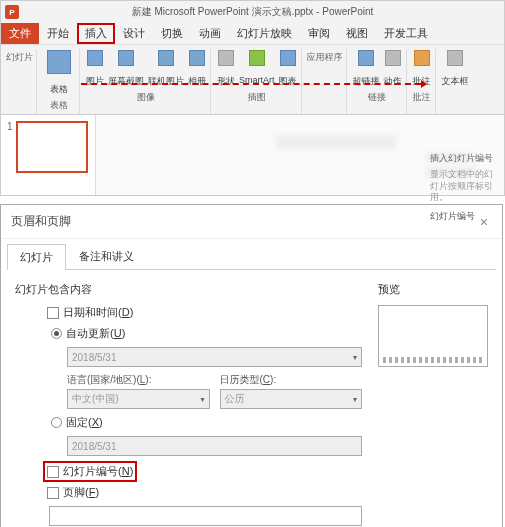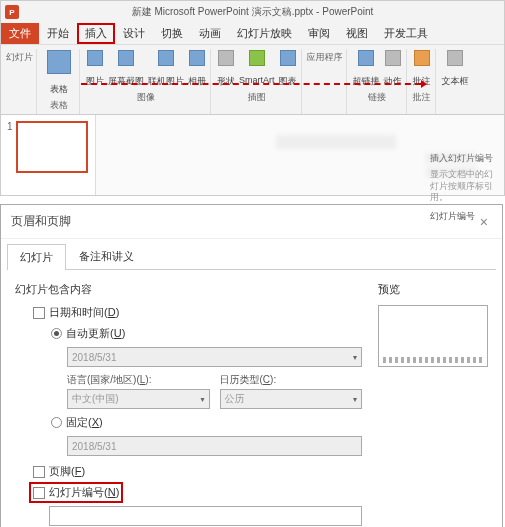--- a/index.html
+++ b/index.html
@@ -45,21 +45,21 @@
 .dlg-tab { padding: 5px 12px; font-size: 11px; cursor: pointer; border: 1px solid transparent; border-bottom: none; }
 .dlg-tab.active { border-color: #ccc; background: #fff; position: relative; top: 1px; }
 .dlg-body { padding: 12px 14px 8px; display: flex; gap: 16px; }
 .dlg-left { flex: 1; }
 .dlg-right { width: 110px; }
 .section-title { font-size: 11px; margin-bottom: 8px; color: #333; }
 .chk-row { display: flex; align-items: center; margin-bottom: 6px; }
 .chk { width: 12px; height: 12px; border: 1px solid #888; margin-right: 4px; background: #fff; cursor: pointer; }
 .radio { width: 11px; height: 11px; border: 1px solid #888; border-radius: 50%; margin-right: 4px; background: #fff; cursor: pointer; display: flex; align-items: center; justify-content: center; }
 .radio.checked::after { content: ''; width: 5px; height: 5px; background: #555; border-radius: 50%; }
-.indent1 { margin-left: 18px; }
+.indent1 { margin-left: 32px; }
 .indent2 { margin-left: 36px; text-align: right; }
 .field-row { display: flex; gap: 10px; margin-bottom: 6px; }
 .field-col { flex: 1; }
 .field-label { font-size: 10px; color: #555; margin-bottom: 2px; }
 .select, .input { width: 100%; height: 20px; border: 1px solid #aaa; background: #f5f5f5; padding: 0 4px; font-size: 10px; color: #666; display: flex; align-items: center; justify-content: space-between; }
 .select.disabled, .input.disabled { background: #eee; color: #999; }
 .caret { font-size: 8px; color: #666; }
 .underline { text-decoration: underline; }
 .hl-red { border: 2px solid #c00; padding: 1px 2px; margin: -3px -4px; display: inline-flex; align-items: center; }
 .preview-box { border: 1px solid #aaa; height: 62px; margin-top: 4px; position: relative; background: #fff; }
@@ -237,30 +237,30 @@
         <div class="radio"></div>
         <span>固定(<span class="underline">X</span>)</span>
       </div>
       <div class="indent2" style="margin-left:52px;margin-bottom:8px">
         <div class="input disabled">
             <span>2018/5/31</span>
           </div>
       </div>
 
       <div class="chk-row indent1">
-        <div class="chk"></div>
-        <span>页脚(<span class="underline">F</span>)</span>
-      </div>
-
-      <div class="chk-row indent1">
         <span class="hl-red">
           <div class="chk"></div>
           <span>幻灯片编号(<span class="underline">N</span>)</span>
         </span>
       </div>
+
+      <div class="chk-row indent1">
+        <div class="chk"></div>
+        <span>页脚(<span class="underline">F</span>)</span>
+      </div>
       <div class="indent1" style="margin-left:34px;margin-bottom:6px">
         <div class="input" style="background:#fff"></div>
       </div>
 
     </div>
     <div class="dlg-right">
       <div class="section-title">预览</div>
       <div class="preview-box">
         <div class="preview-dots"></div>
       </div>

